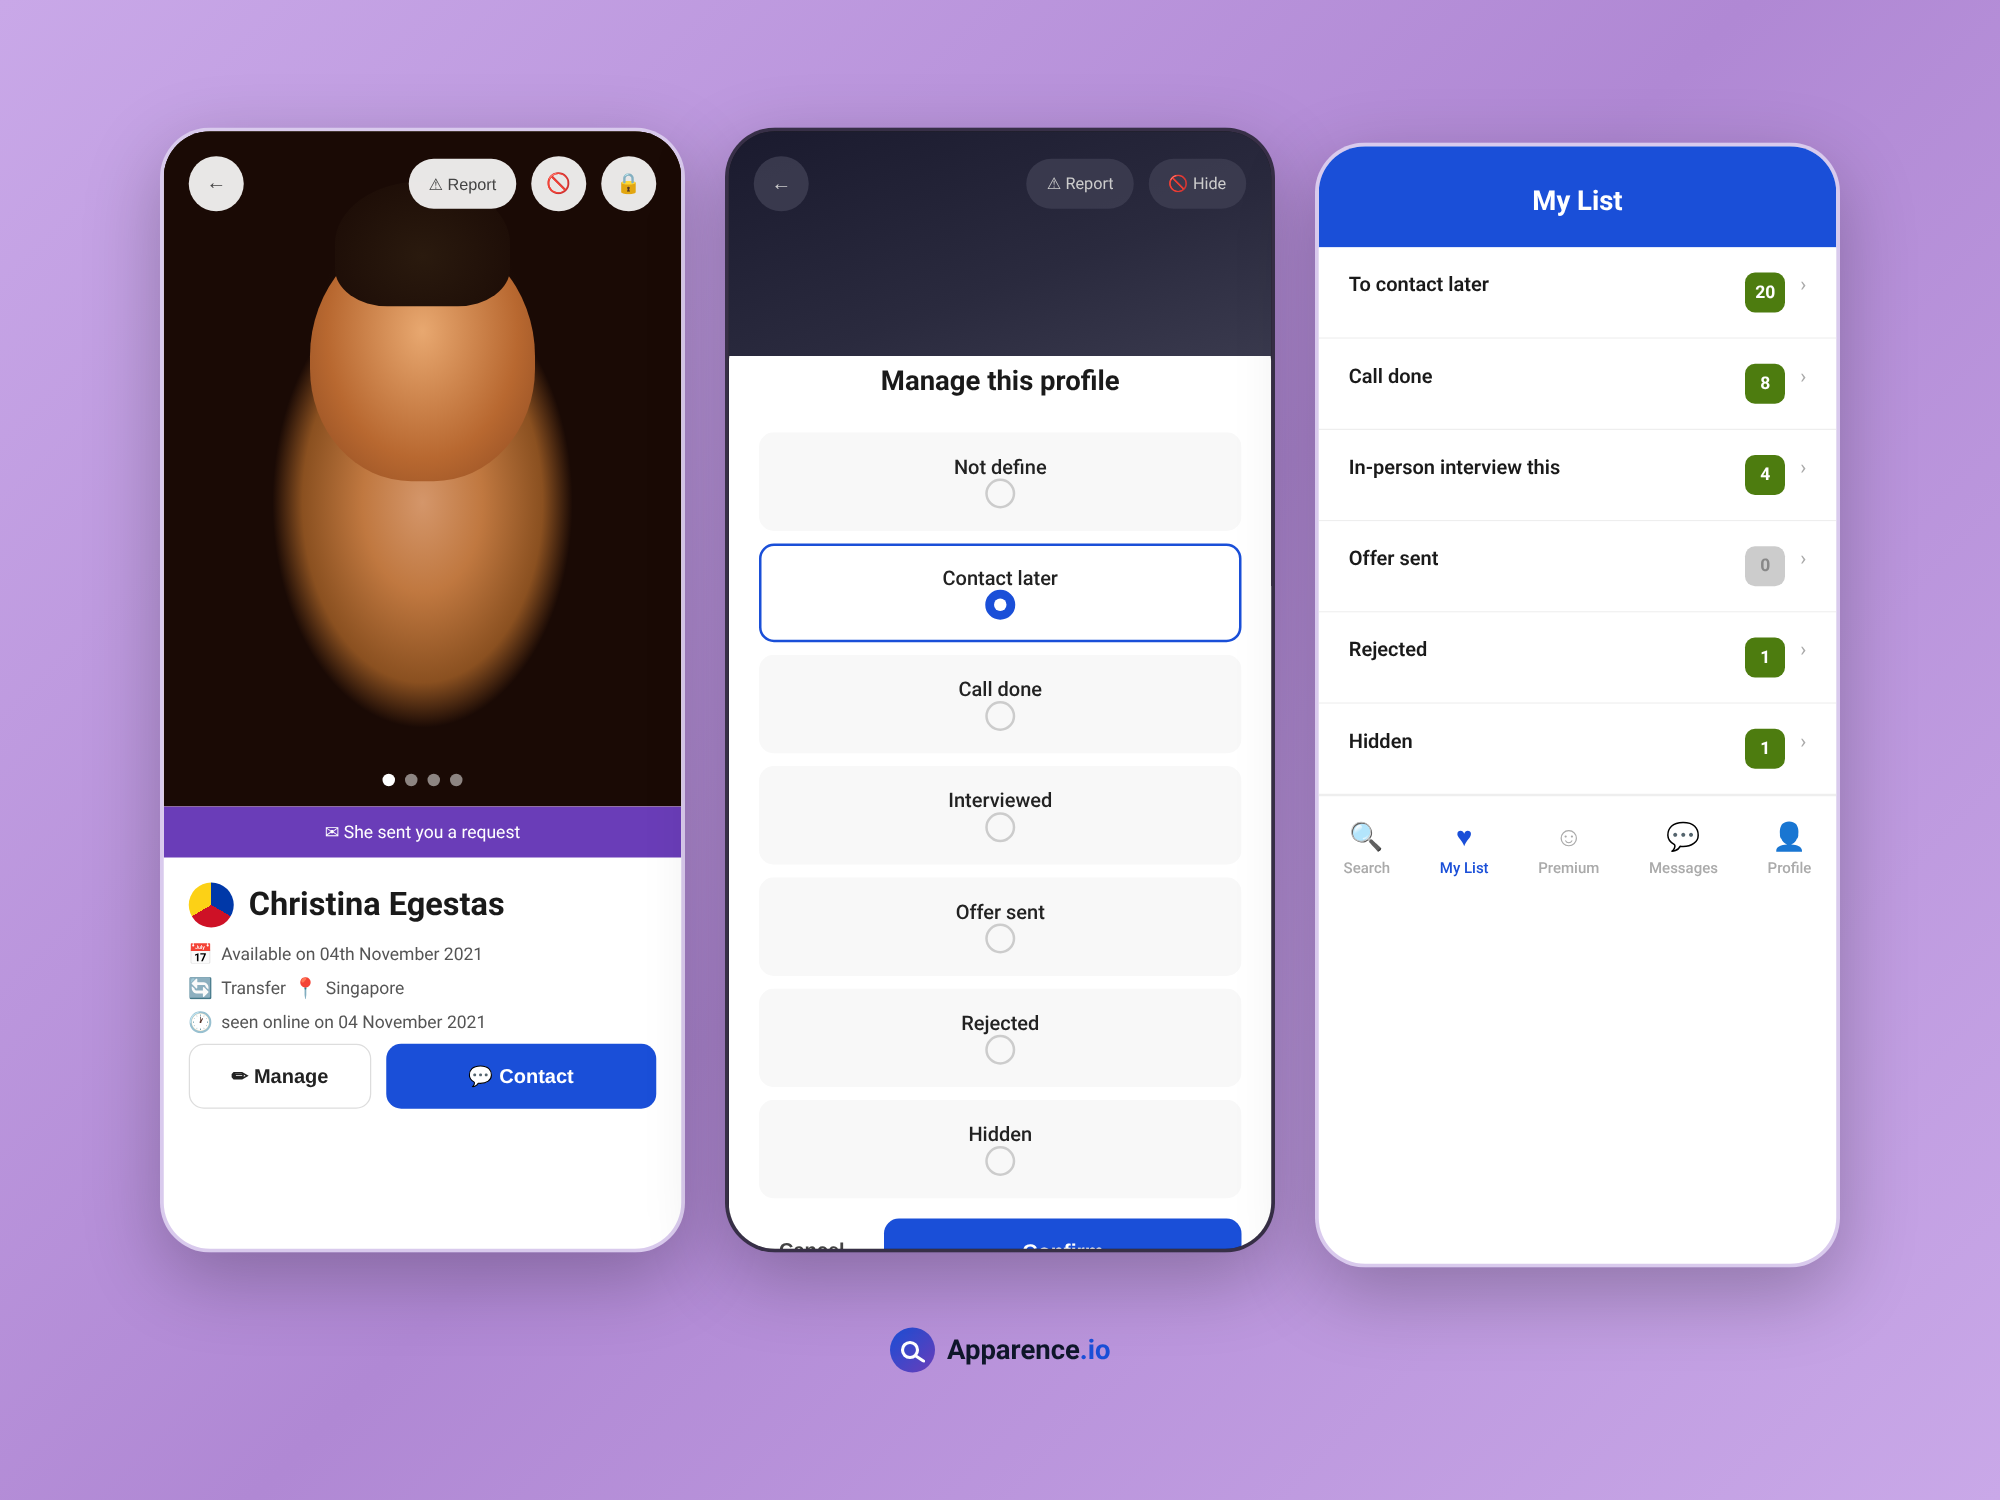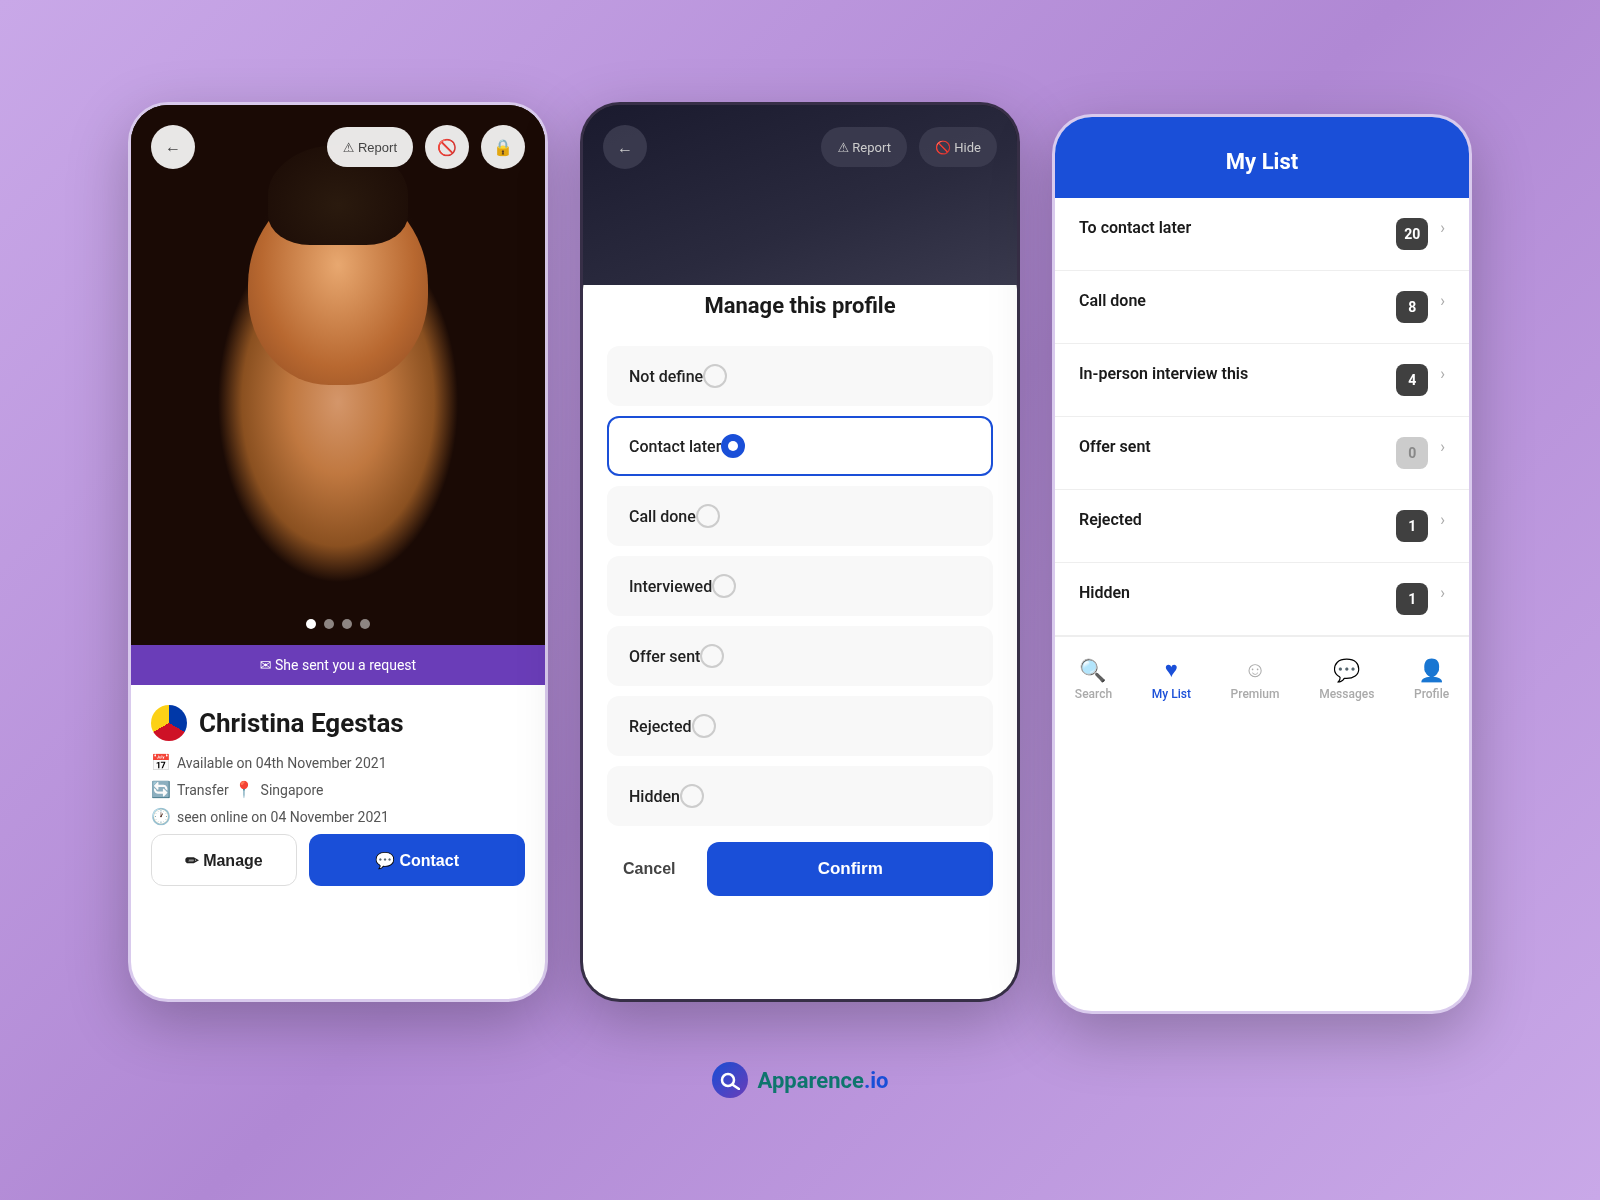--- a/index.html
+++ b/index.html
@@ -268,20 +268,21 @@
     .radio-option {
       display: flex;
       align-items: center;
       justify-content: flex-start;
       padding: 16px 20px;
       border-radius: 12px;
       margin-bottom: 10px;
       background: #f8f8f8;
       cursor: pointer;
       border: 2px solid transparent;
+      flex-direction: column;
     }
     .radio-option.selected {
       border-color: #1a4fd8;
       background: #fff;
     }
     .radio-label {
       font-size: 16px;
       font-weight: 500;
       color: #222;
     }
@@ -372,21 +373,21 @@
       height: 32px;
       border-radius: 8px;
       display: flex;
       align-items: center;
       justify-content: center;
       font-size: 14px;
       font-weight: 700;
       color: #fff;
       margin-right: 12px;
     }
-    .badge-blue { background: #404040; }
+    .badge-blue { background: #4d7c0f; }
     .badge-gray { background: #ccc; color: #888; }
     .chevron-right {
       color: #aaa;
       font-size: 16px;
     }
     .bottom-nav {
       display: flex;
       align-items: center;
       justify-content: space-around;
       padding: 16px 0 12px;
@@ -423,21 +424,21 @@
       justify-content: center;
       color: white;
       font-size: 18px;
       font-weight: 700;
     }
     .brand-name {
       font-size: 22px;
       font-weight: 700;
       color: #1a1a3a;
     }
-    .brand-name span { color: #0f766e; }
+    .brand-name span { color: #0f172a; }
   </style>
 </head>
 <body>
 
 <div class="phones-container">
 
   <div class="phone phone-1">
     <div class="phone-1-photo">
       <div class="photo-person"></div>
       <div class="phone-1-nav">

